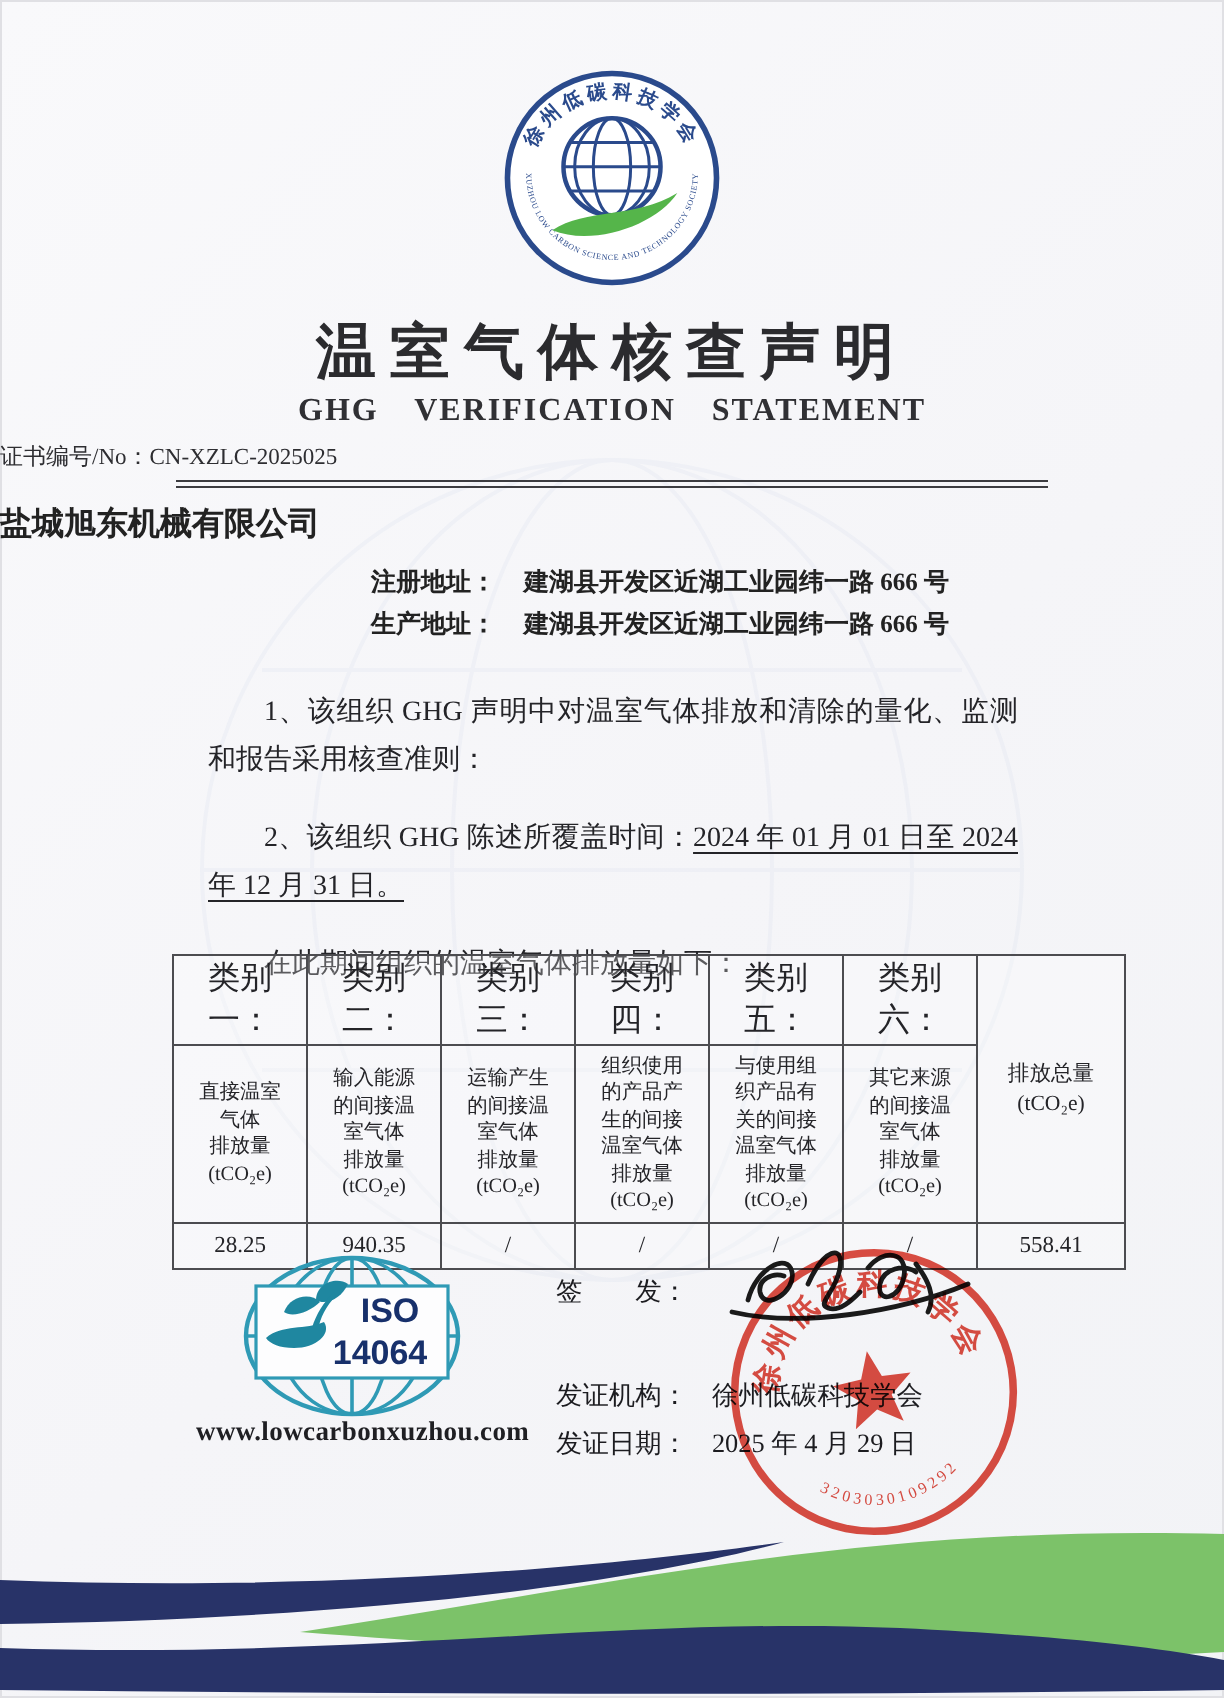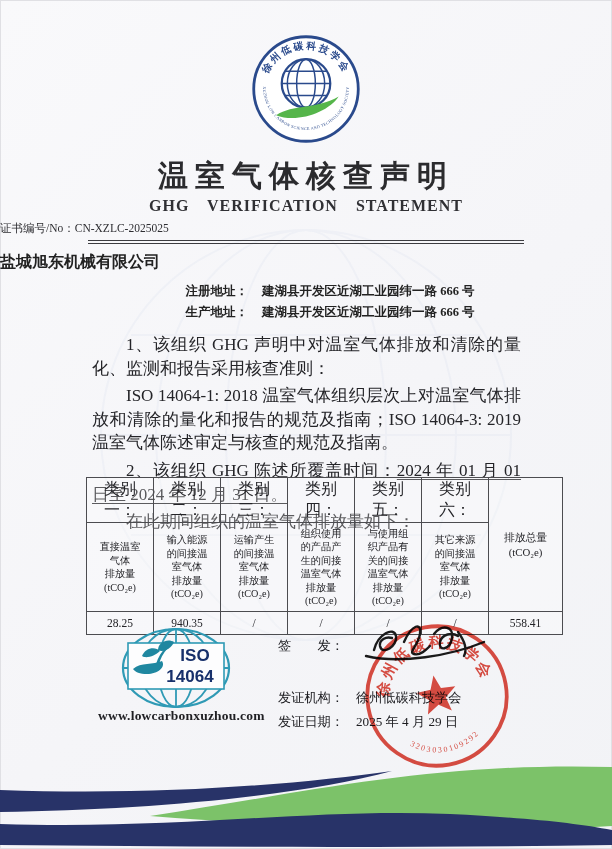--- a/index.html
+++ b/index.html
@@ -20,21 +20,21 @@
             word-spacing:13px;letter-spacing:1px;color:#303034;}
   .certno{left:0;top:221px;width:524px;text-align:left;font-size:11.5px;color:#2e2e32;}
   .rule{left:88px;top:240px;width:436px;height:2px;border-top:1.4px solid #3c3c40;border-bottom:1px solid #3c3c40;}
   
   .company{left:0;top:252px;width:536px;text-align:left;font-size:16px;font-weight:bold;color:#222;}
   .addr-row{left:0;width:612px;display:flex;justify-content:center;gap:14px;
             font-size:12.5px;font-weight:bold;color:#222;padding-left:24px;}
   .addr-reg{top:283px;} .addr-prod{top:304px;}
   
   .body-block{left:88px;top:329px;width:437px;}
-  .body-block p{margin:4px;font-size:17px;line-height:23.6px;text-align:justify;text-indent:2em;color:#242428;}
+  .body-block p{margin:16px;font-size:14px;line-height:23.6px;text-align:justify;text-indent:2em;color:#242428;}
   .p-bold{font-weight:normal;}
   .u-date{text-decoration:underline;text-underline-offset:3px;}
   
   .ghg-table{left:86px;top:477px;border-collapse:collapse;table-layout:fixed;background:rgba(255,255,255,.25);}
   .ghg-table td{border:1px solid #4c4c50;text-align:center;vertical-align:middle;
                 padding:1px 2px;color:#242428;}
   .cat-cell{height:20px;font-size:16px;}
   .desc-cell{height:86px;font-size:10.2px;line-height:13.5px;white-space:pre-line;}
   .total-cell{font-size:10.8px;line-height:15px;white-space:pre-line;}
   .val-cell{height:20px;font-size:11.5px;}
@@ -99,21 +99,20 @@
     <span>注册地址：</span>
     <span>建湖县开发区近湖工业园纬一路 666 号</span>
   </div>
   <div class="abs addr-row addr-prod">
     <span>生产地址：</span>
     <span>建湖县开发区近湖工业园纬一路 666 号</span>
   </div>
 
   <div class="abs body-block">
     <p>1、该组织 GHG 声明中对温室气体排放和清除的量化、监测和报告采用核查准则：</p>
-    <p>ISO 14064-1: 2018 温室气体组织层次上对温室气体排放和清除的量化和报告的规范及指南；ISO 14064-3: 2019 温室气体陈述审定与核查的规范及指南。</p>
     <p><span>2、该组织 GHG 陈述所覆盖时间：</span><span class="u-date">2024 年 01 月 01 日至 2024 年 12 月 31 日。</span></p>
     <p class="p-bold">在此期间组织的温室气体排放量如下：</p>
   </div>
 
   <table class="abs ghg-table">
     <tbody>
         <tr>
       <td class="cat-cell w62">类别一：</td>
       <td class="cat-cell w62">类别二：</td>
       <td class="cat-cell w62">类别三：</td>

